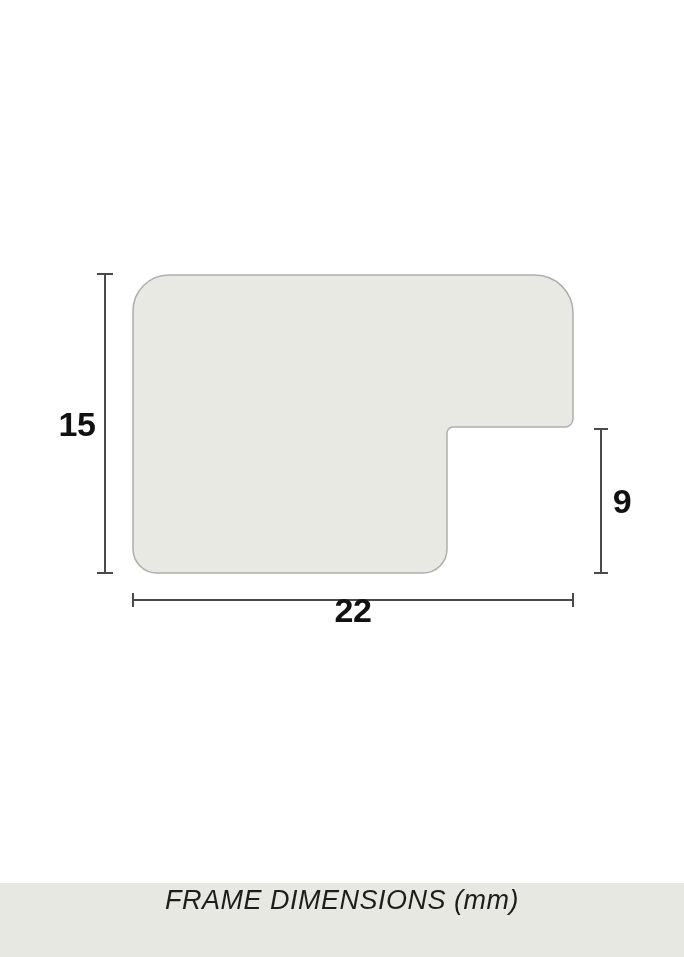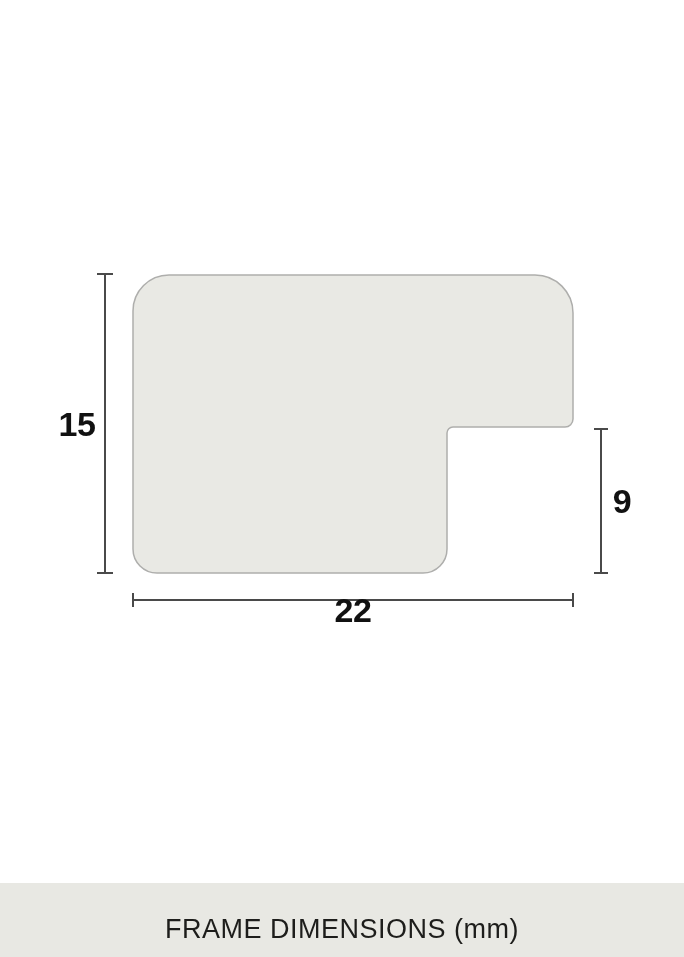--- a/index.html
+++ b/index.html
@@ -37,24 +37,24 @@
   .dim-label.rabbet { left: 582px; top: 481px; }
   .dim-label.width  { left: 313px; top: 590px; }
   .caption-bar {
     position: absolute;
     left: 0;
     top: 883px;
     width: 684px;
     height: 74px;
     background: #e8e8e3;
     display: flex;
-    align-items: center;
     justify-content: center;
-    padding-top: 18px;
+    padding-top: 2px;
     box-sizing: border-box;
+    font-style: italic;
   }
   .caption-bar span {
     font-size: 27px;
     font-weight: 400;
     color: #1d1d1b;
     letter-spacing: 0.5px;
     white-space: nowrap;
   }
 </style>
 </head>

